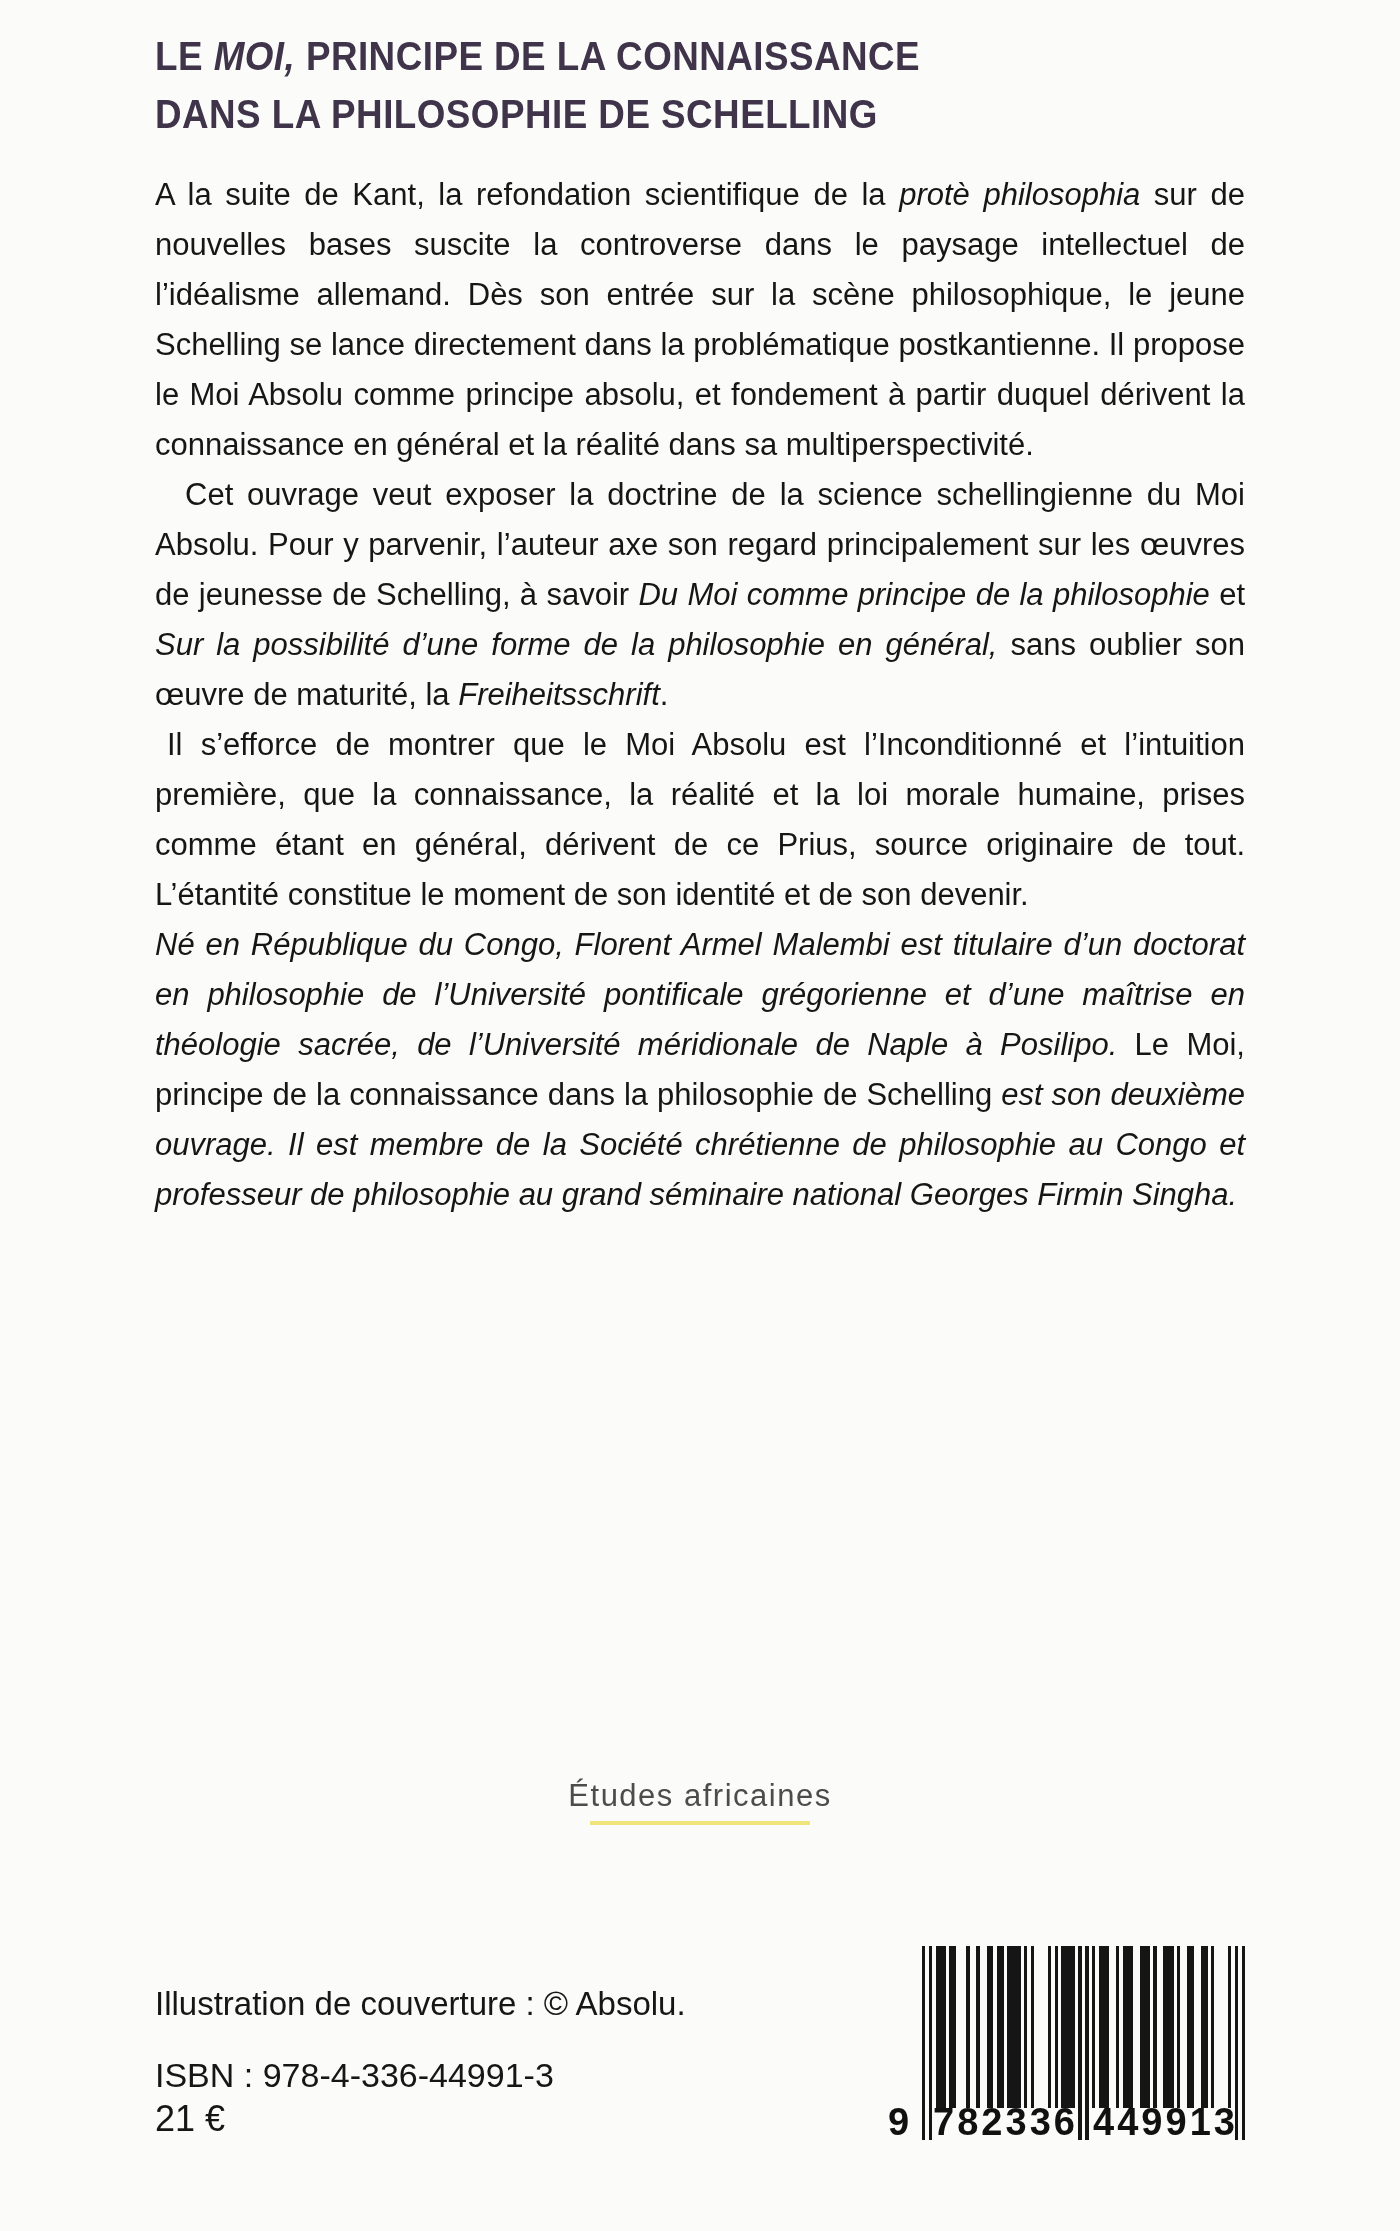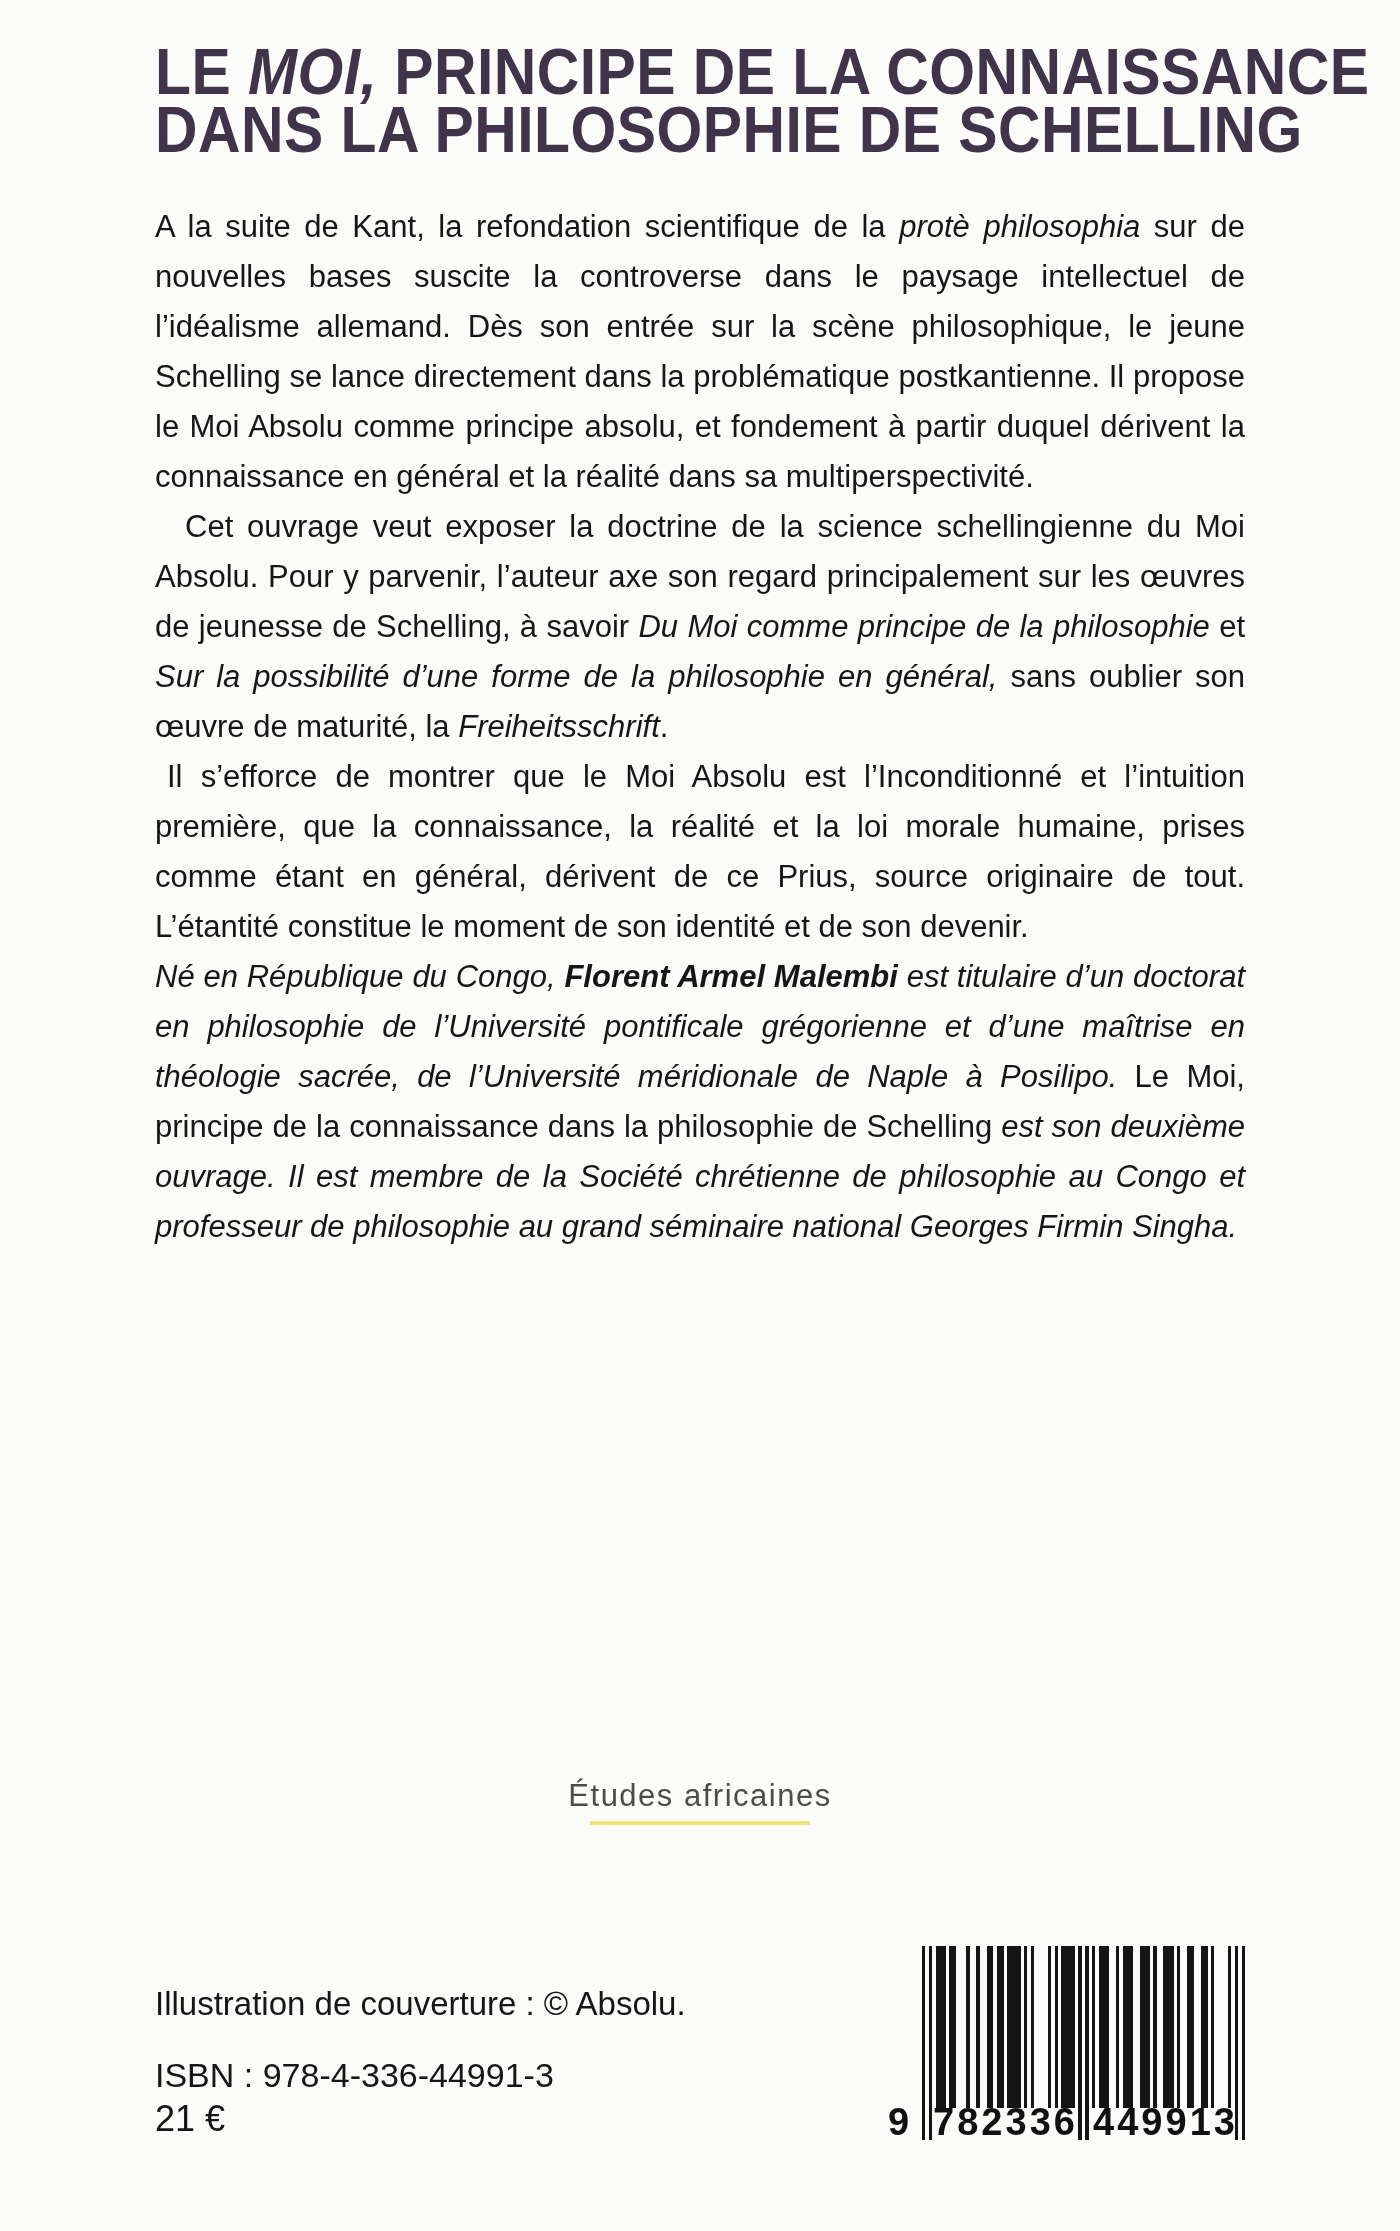--- a/index.html
+++ b/index.html
@@ -17,21 +17,21 @@
   }
   .content {
     position: absolute;
     left: 155px;
     top: 0;
     width: 1090px;
   }
   .title {
     color: #3f3449;
     font-weight: bold;
-    font-size: 64px;
+    font-size: 40px;
     line-height: 58px;
   }
   .title-line {
     display: block;
     transform: scaleX(0.92);
     transform-origin: left top;
     white-space: nowrap;
     letter-spacing: 0.5px;
   }
   .blurb p {
@@ -39,21 +39,21 @@
     line-height: 50px;
     text-align: justify;
     margin: 0;
   }
   .para-1 { margin-top: 112px; }
   .para-2 { margin-top: 52px; text-indent: 30px; }
   .para-3 { margin-top: 58px; text-indent: 12px; }
   .bio    { margin-top: 90px; }
   .seg-normal { font-style: normal; font-weight: inherit; }
   .seg-italic { font-style: italic; }
-  .seg-bold-italic { font-style: italic; font-weight: bold; }
+  .seg-bold-italic { font-style: italic; font-weight: normal; }
   .collection {
     position: absolute;
     left: 0;
     top: 1778px;
     width: 1400px;
     text-align: center;
     color: #4c4c49;
   }
   .collection-name {
     font-size: 31px;

